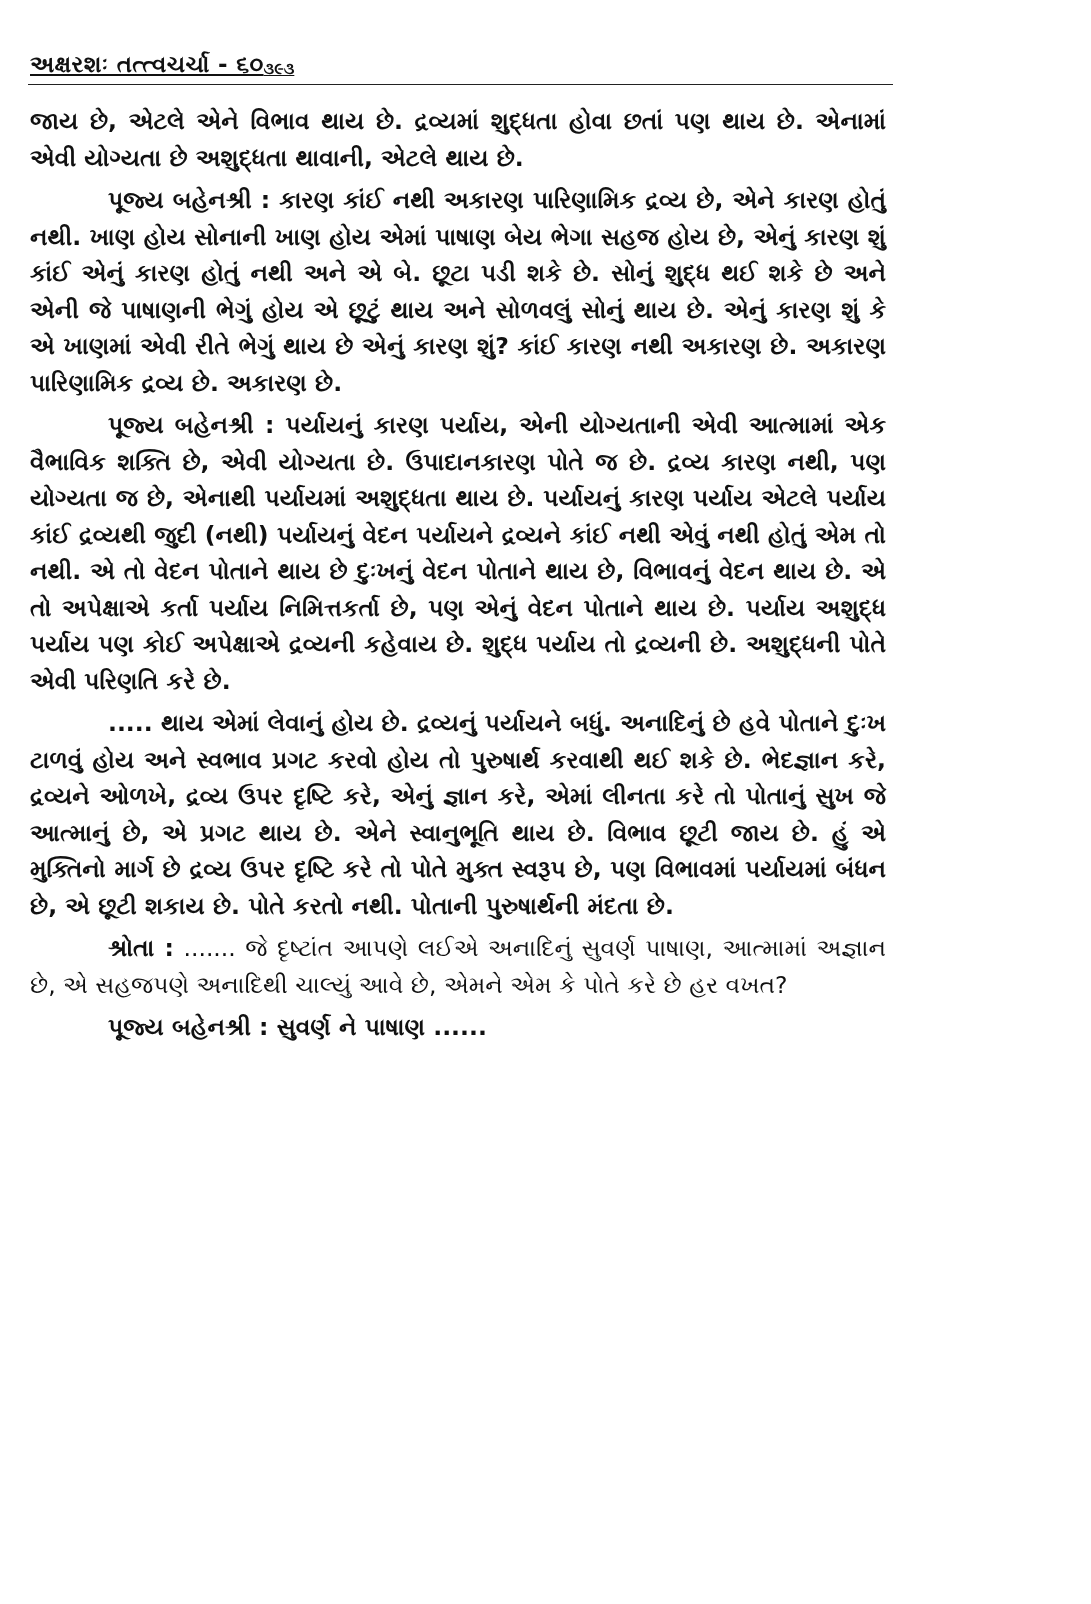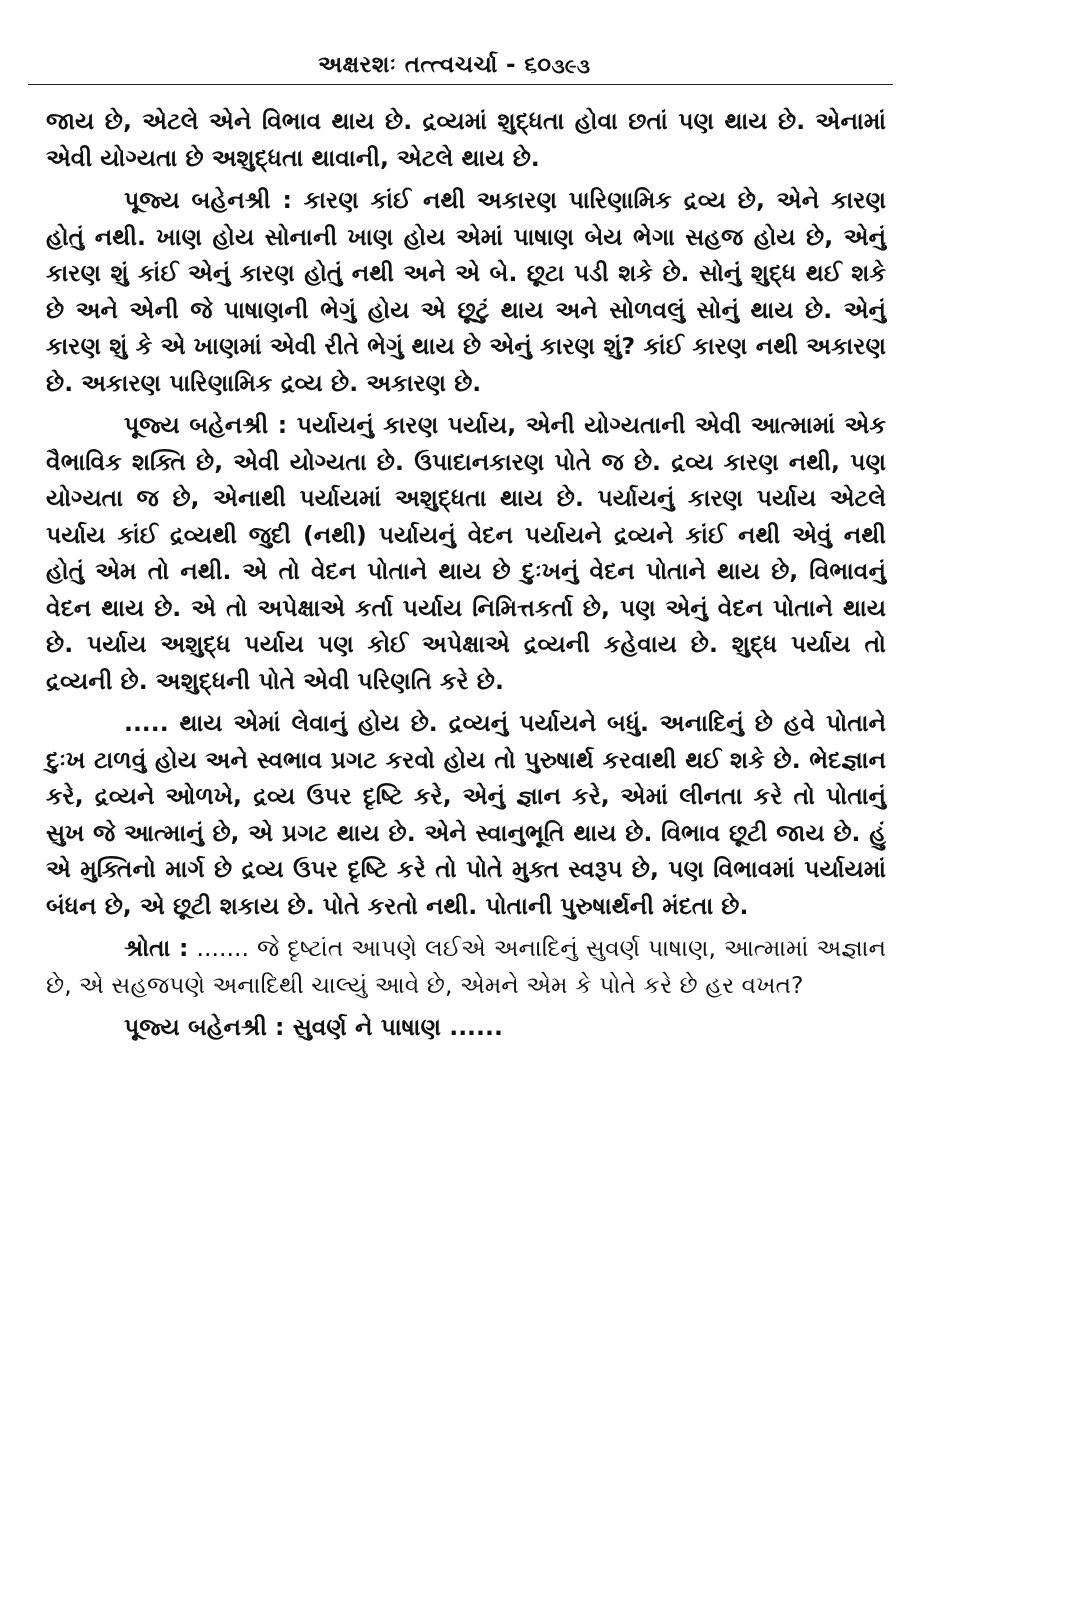--- a/index.html
+++ b/index.html
@@ -1,23 +1,23 @@
 <!DOCTYPE html>
 <html><head>
 <meta charset="utf-8">
 <style>
   html, body { margin: 0; padding: 0; background: #ffffff; }
   body { width: 1091px; height: 1604px; position: relative; overflow: hidden; color: #111; font-family: "DejaVu Sans", sans-serif; }
   .page { position: absolute; left: 30px; top: 38px; width: 856px; }
-  .header { display: flex; justify-content: center; align-items: flex-end; height: 40px; padding: 0 8px 0 0; }
+  .header { display: flex; justify-content: flex-start; align-items: flex-end; height: 40px; padding: 0 8px 0 0; text-decoration: underline; }
   .header .title { font-weight: bold; font-size: 23px; letter-spacing: 0.3px; }
-  .header .pageno { font-size: 20px; font-weight: bold; }
+  .header .pageno { font-size: 16px; font-weight: bold; }
   .rule { height: 0; border-top: 1.6px solid #222; margin: 6px -4px 0 -2px; width: 865px; }
   .body { margin-top: 18px; }
-  .para { font-size: 23.5px; line-height: 36.5px; text-align: justify; margin: 0 0 6px 16px; }
+  .para { font-size: 23.5px; line-height: 36.5px; text-align: justify; margin: 0 0 6px 0; }
   .para.indent { text-indent: 78px; }
   .bold { font-weight: bold; }
   .normal { font-weight: normal; }
   .speaker { font-weight: bold; }
 </style>
 </head>
 <body>
 
 <div class="page">
   <div class="header">

